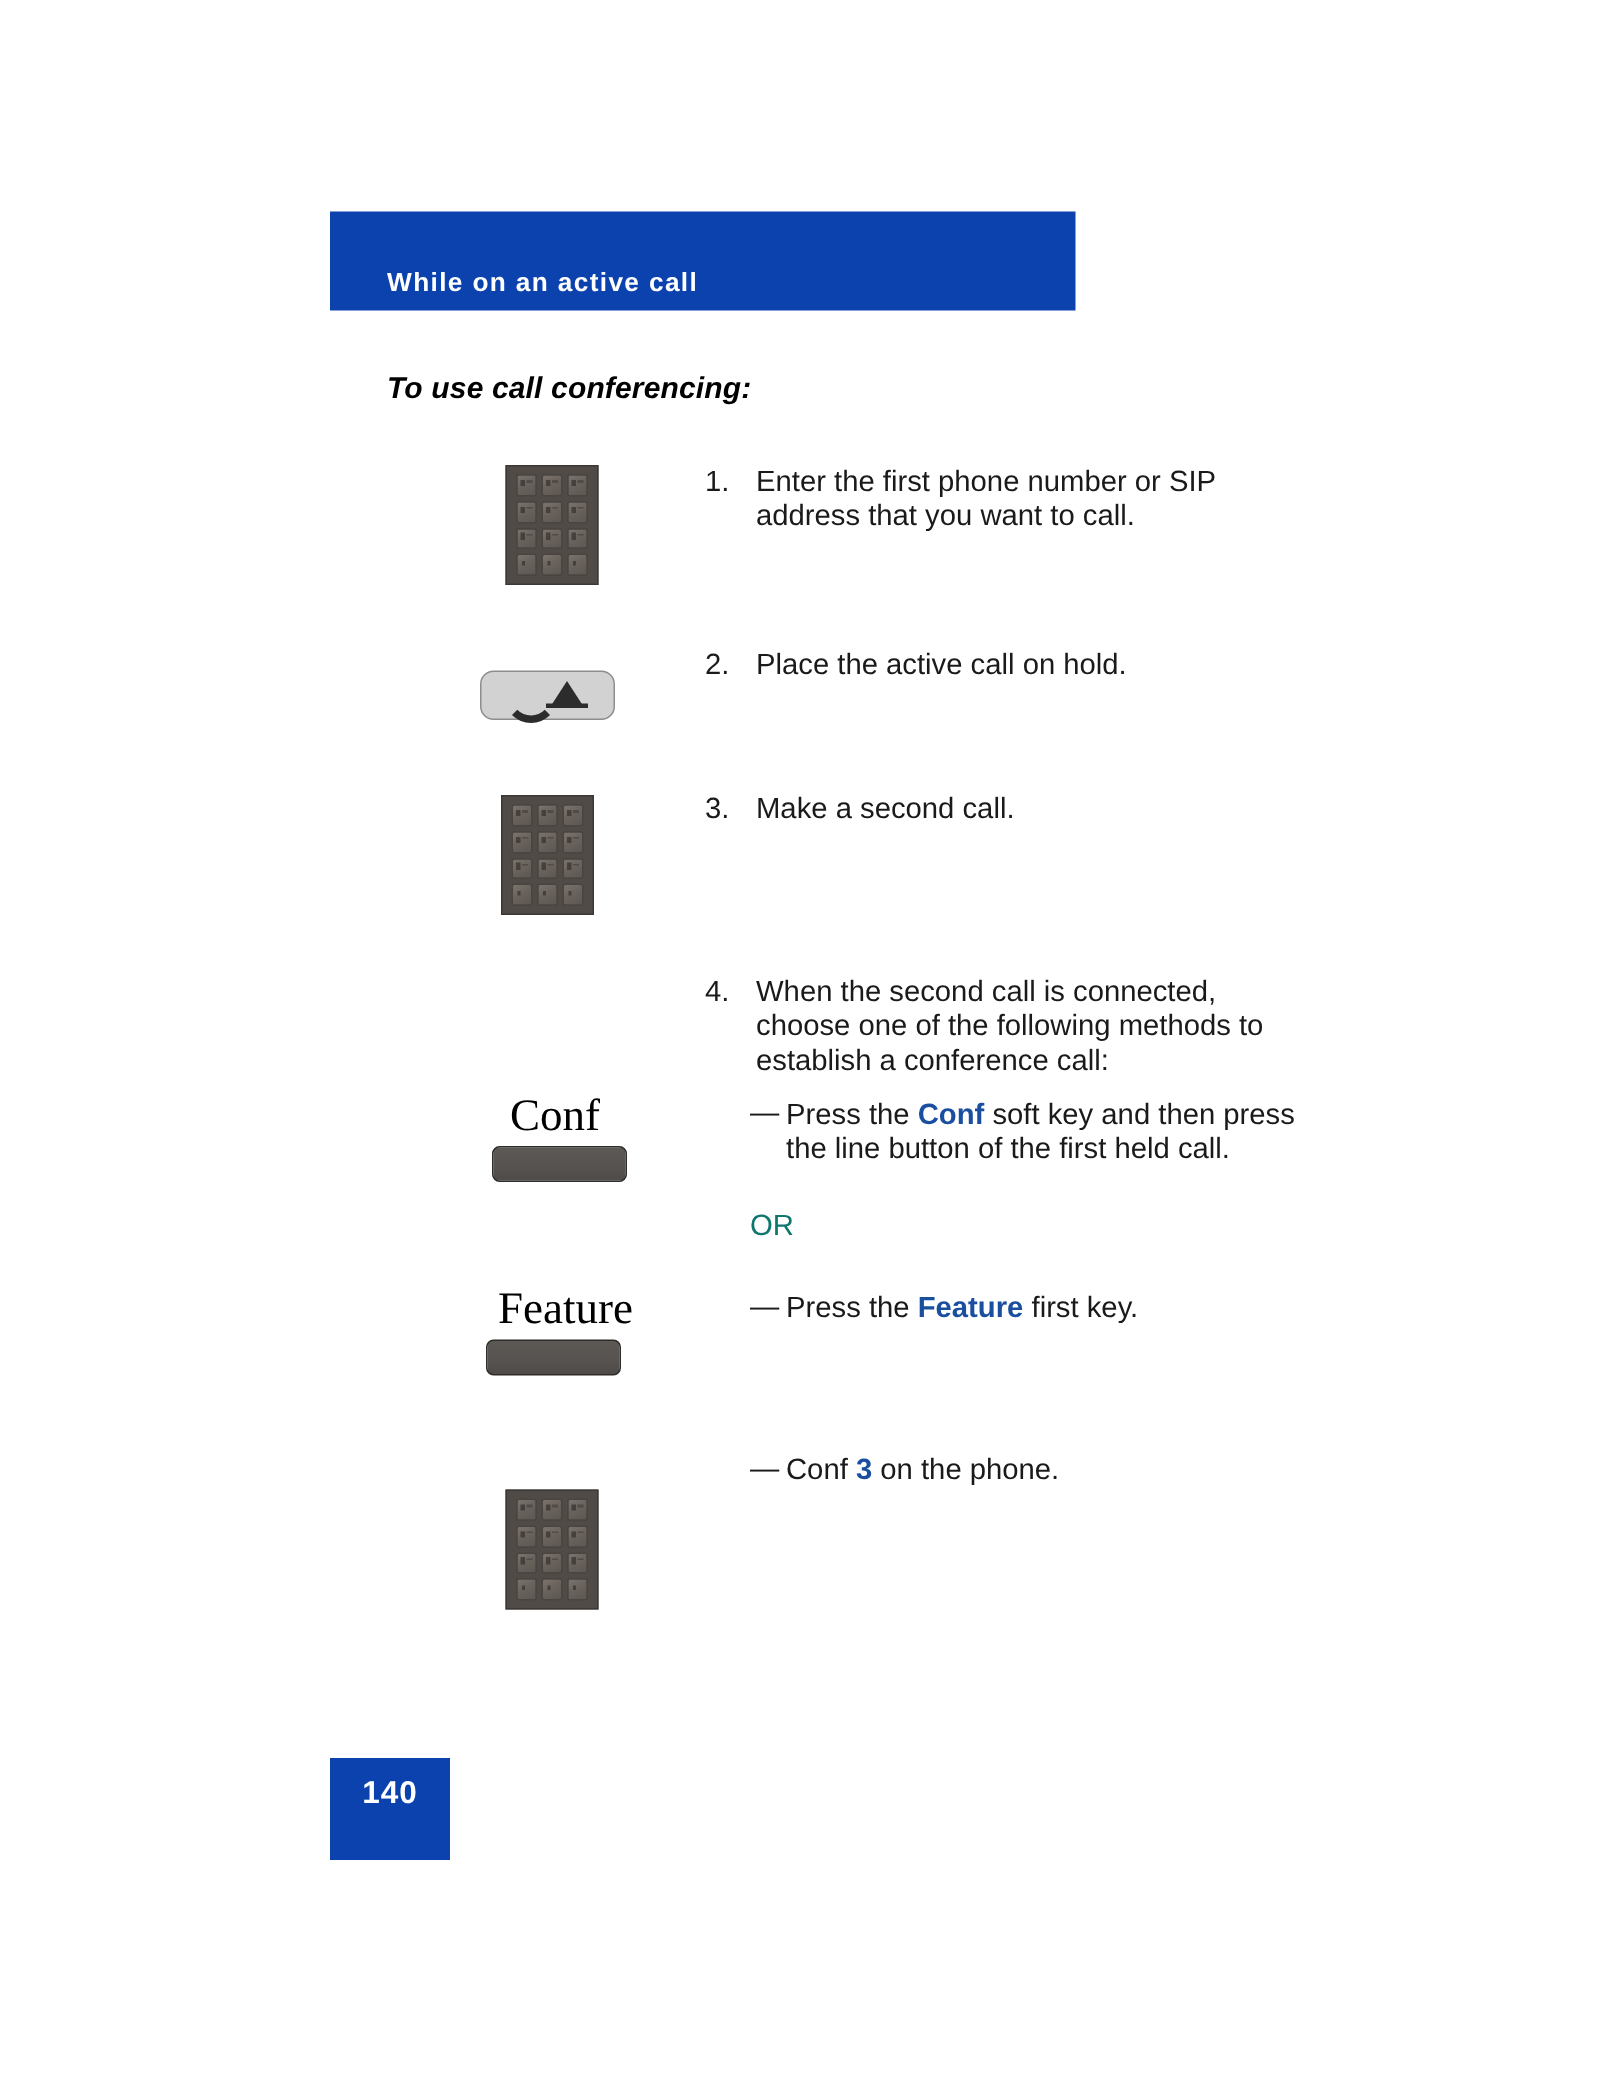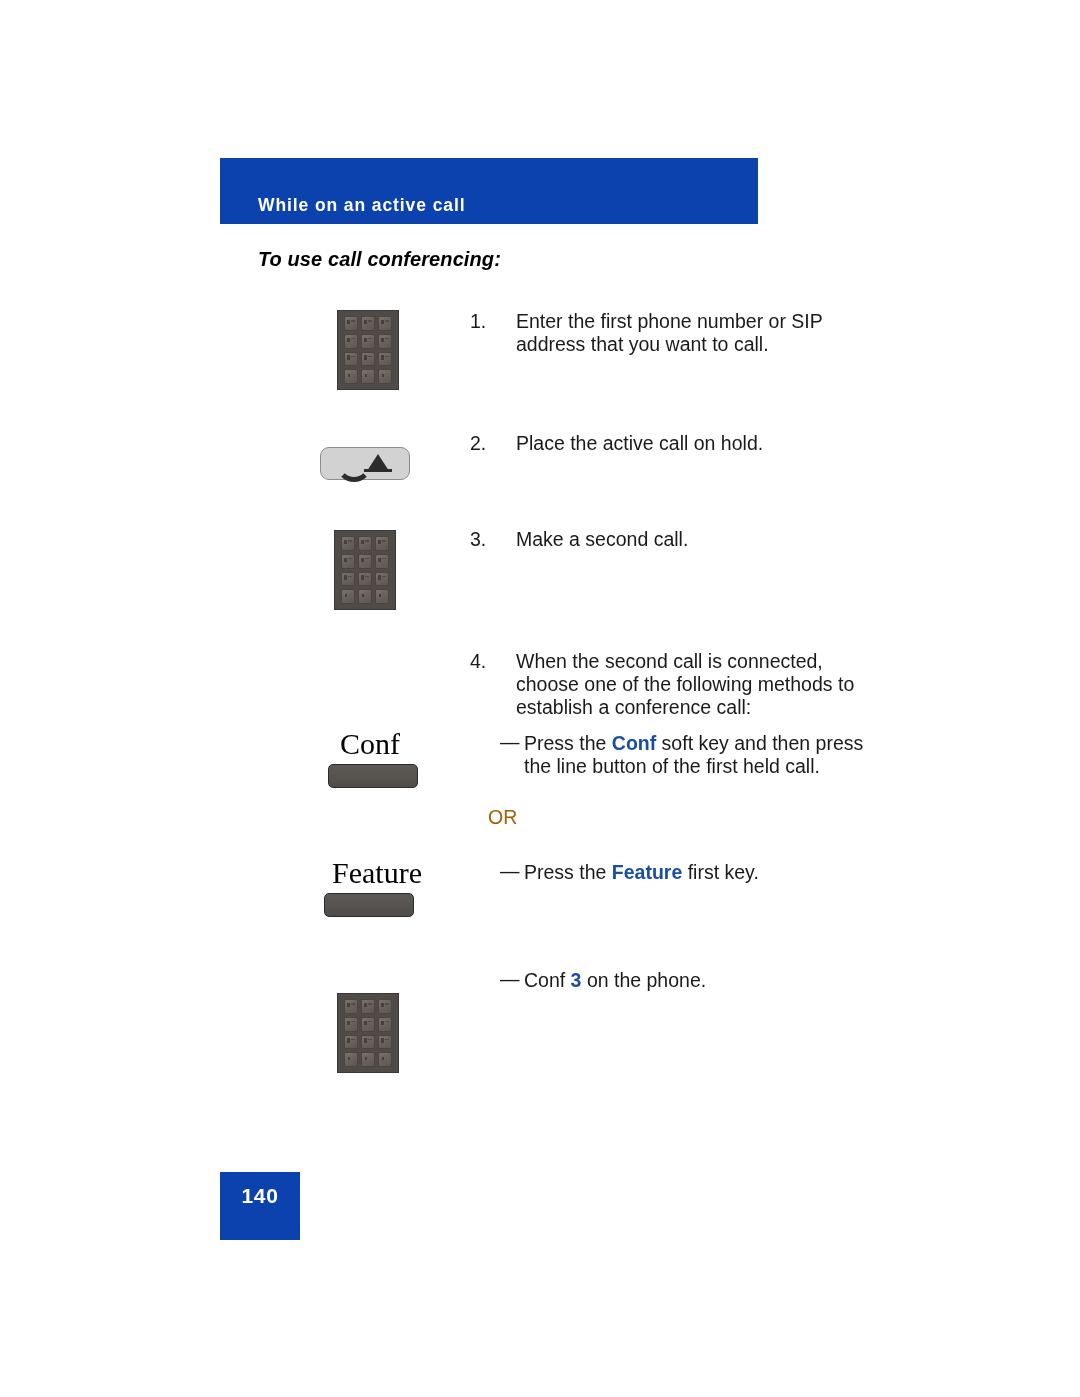--- a/index.html
+++ b/index.html
@@ -22,25 +22,24 @@
     left: 0; top: 0;
     width: 1080px;
     height: 1397px;
     background: #ffffff;
   }
 
   
   .header-banner {
     position: absolute;
     left: 220px;
-    top: 158px;
+    top: 141px;
     width: 497px;
     height: 66px;
     background: #0b42ad;
-    padding-left: 41px;
   }
   .header-banner-label {
     position: absolute;
     left: 38px;
     bottom: 8px;
     color: #ffffff;
     font-size: 17.5px;
     font-weight: bold;
     letter-spacing: 0.9px;
     white-space: nowrap;
@@ -68,21 +67,21 @@
     color: #1a1a1a;
   }
   .step-num {
     position: absolute;
     left: 0;
     top: 0;
     width: 38px;
     text-align: left;
   }
   .step-body {
-    margin-left: 46px;
+    margin-left: 34px;
     display: block;
   }
 
   .sub {
     position: absolute;
     left: 500px;
     width: 380px;
     font-size: 19.5px;
     line-height: 1.18;
     color: #1a1a1a;
@@ -95,23 +94,23 @@
     font-size: 19.5px;
     letter-spacing: 0;
   }
   .sub-body {
     margin-left: 24px;
     display: block;
   }
 
   .or-label {
     position: absolute;
-    left: 488px;
+    left: 500px;
     font-size: 19.5px;
-    color: #a16207;
+    color: #0f766e;
   }
 
   .blue-key {
     color: #1a4fa0;
     font-weight: bold;
   }
 
   
   .keypad {
     position: absolute;

